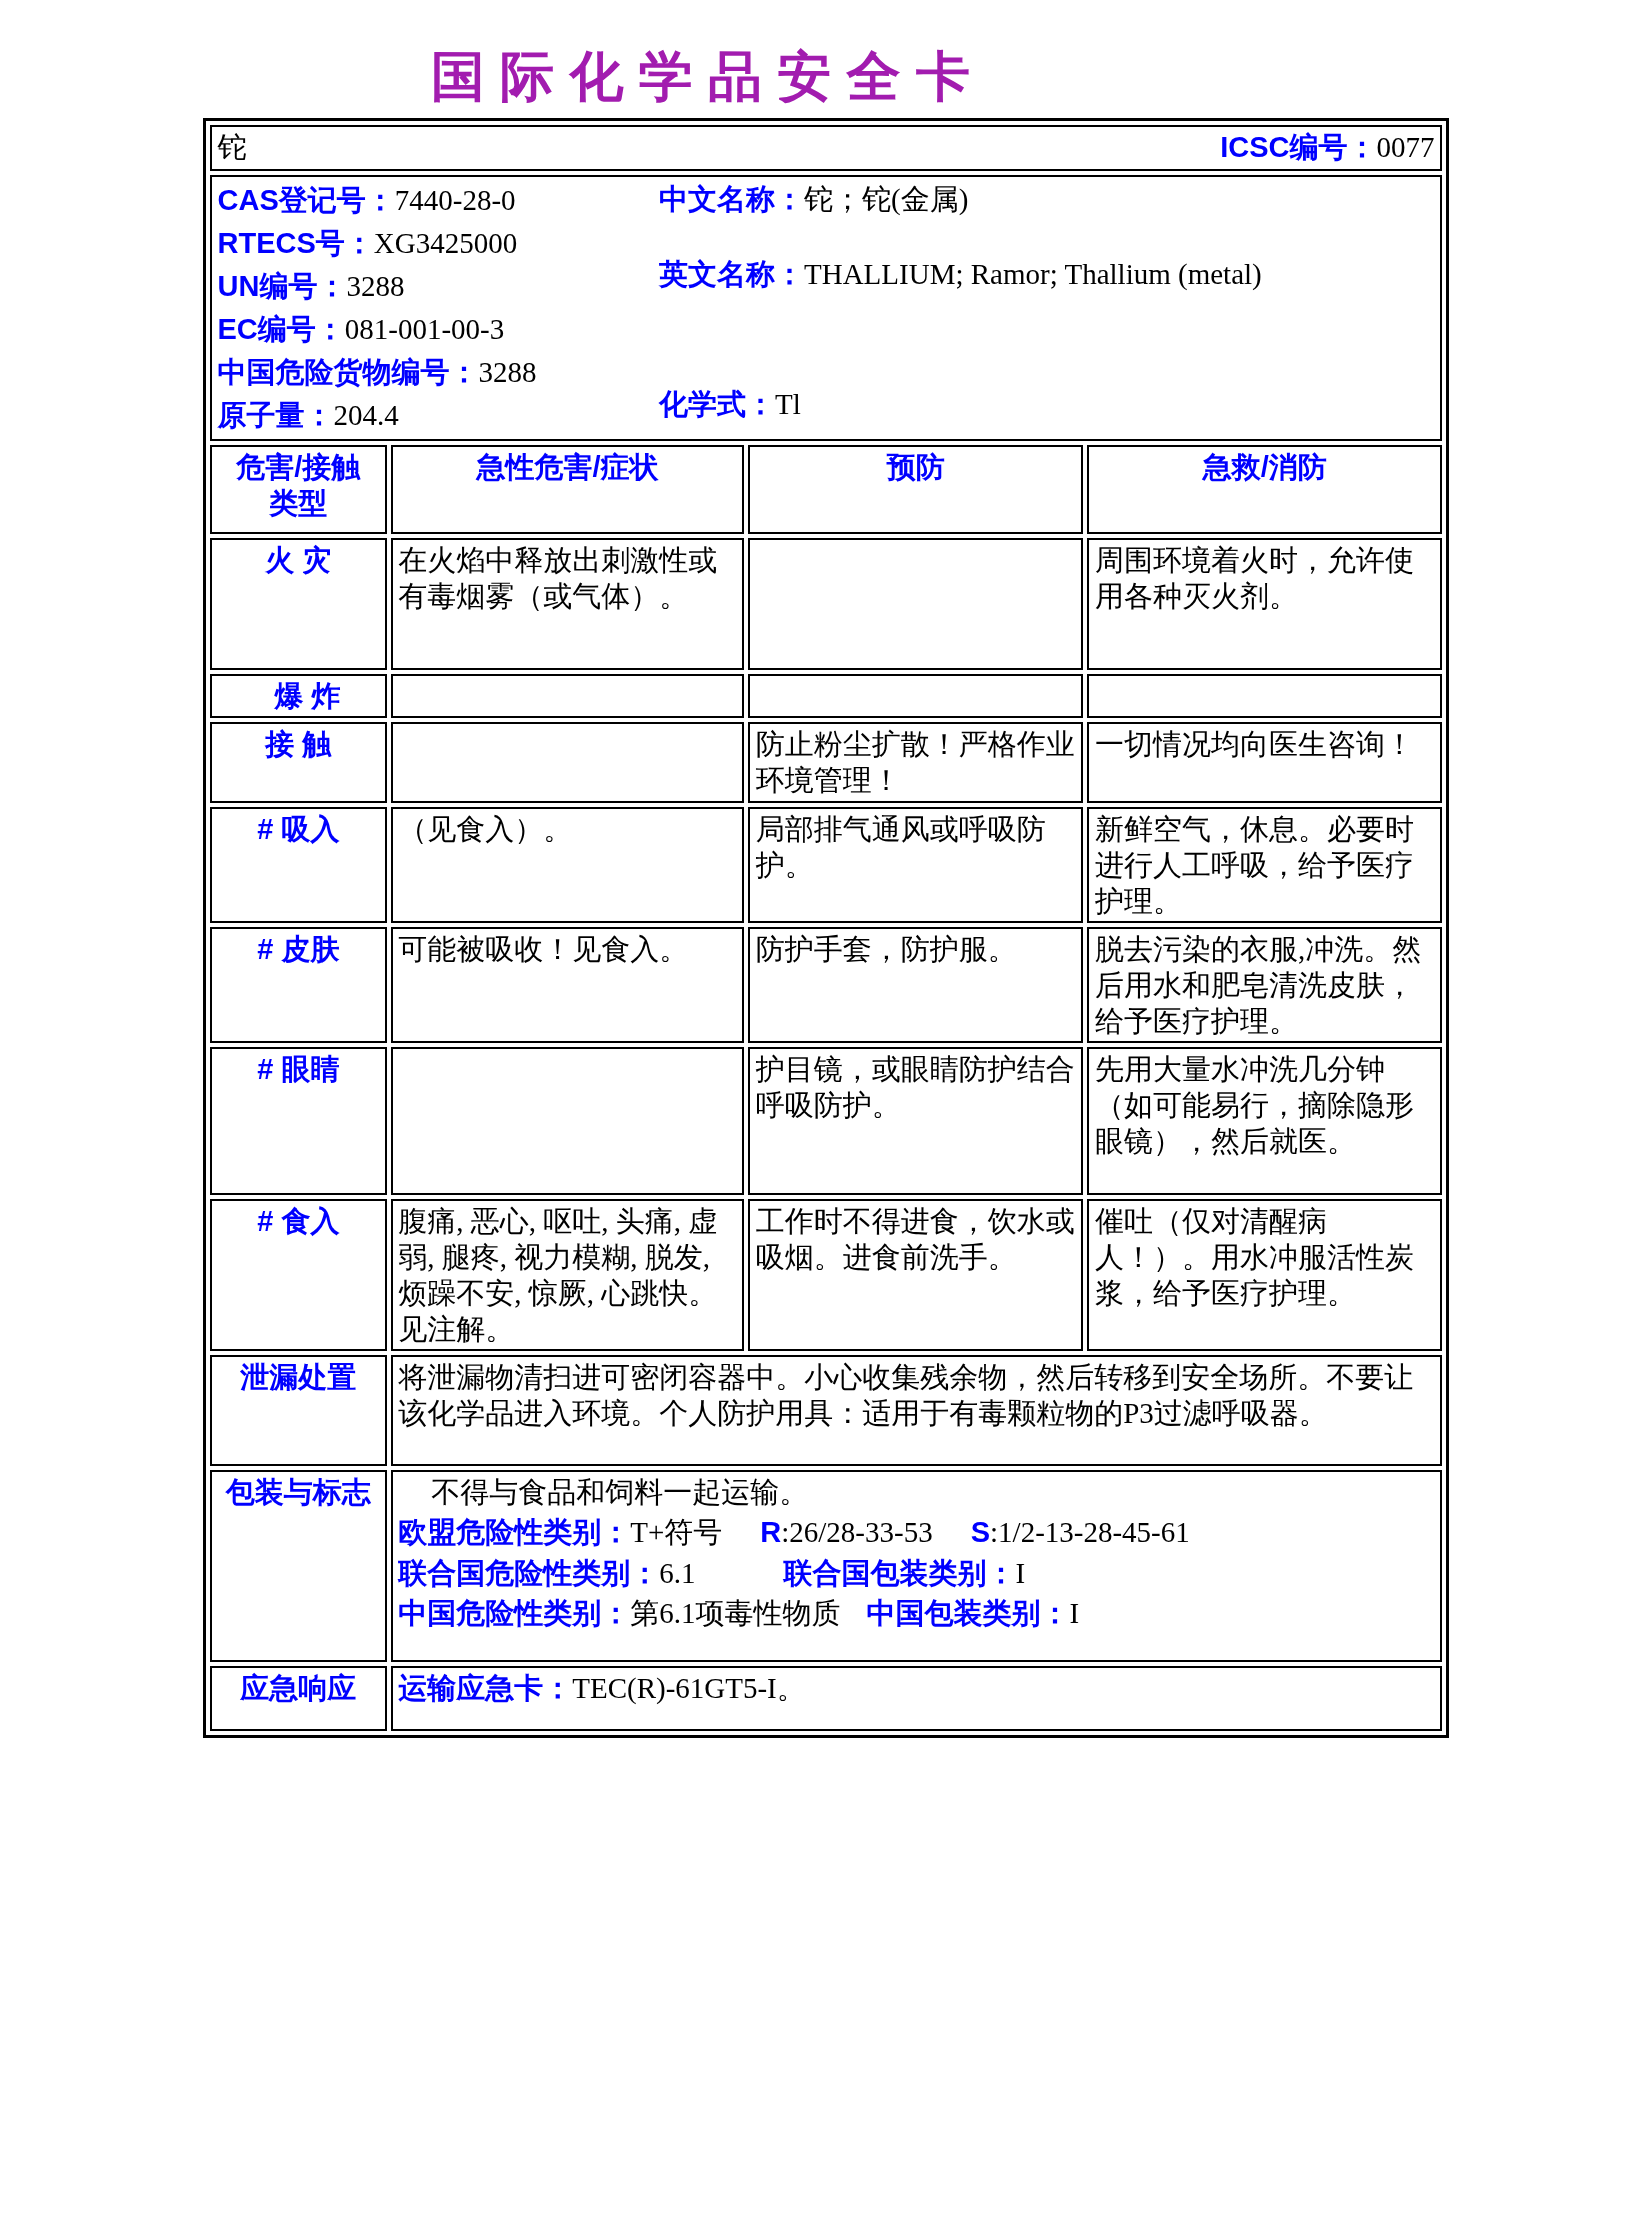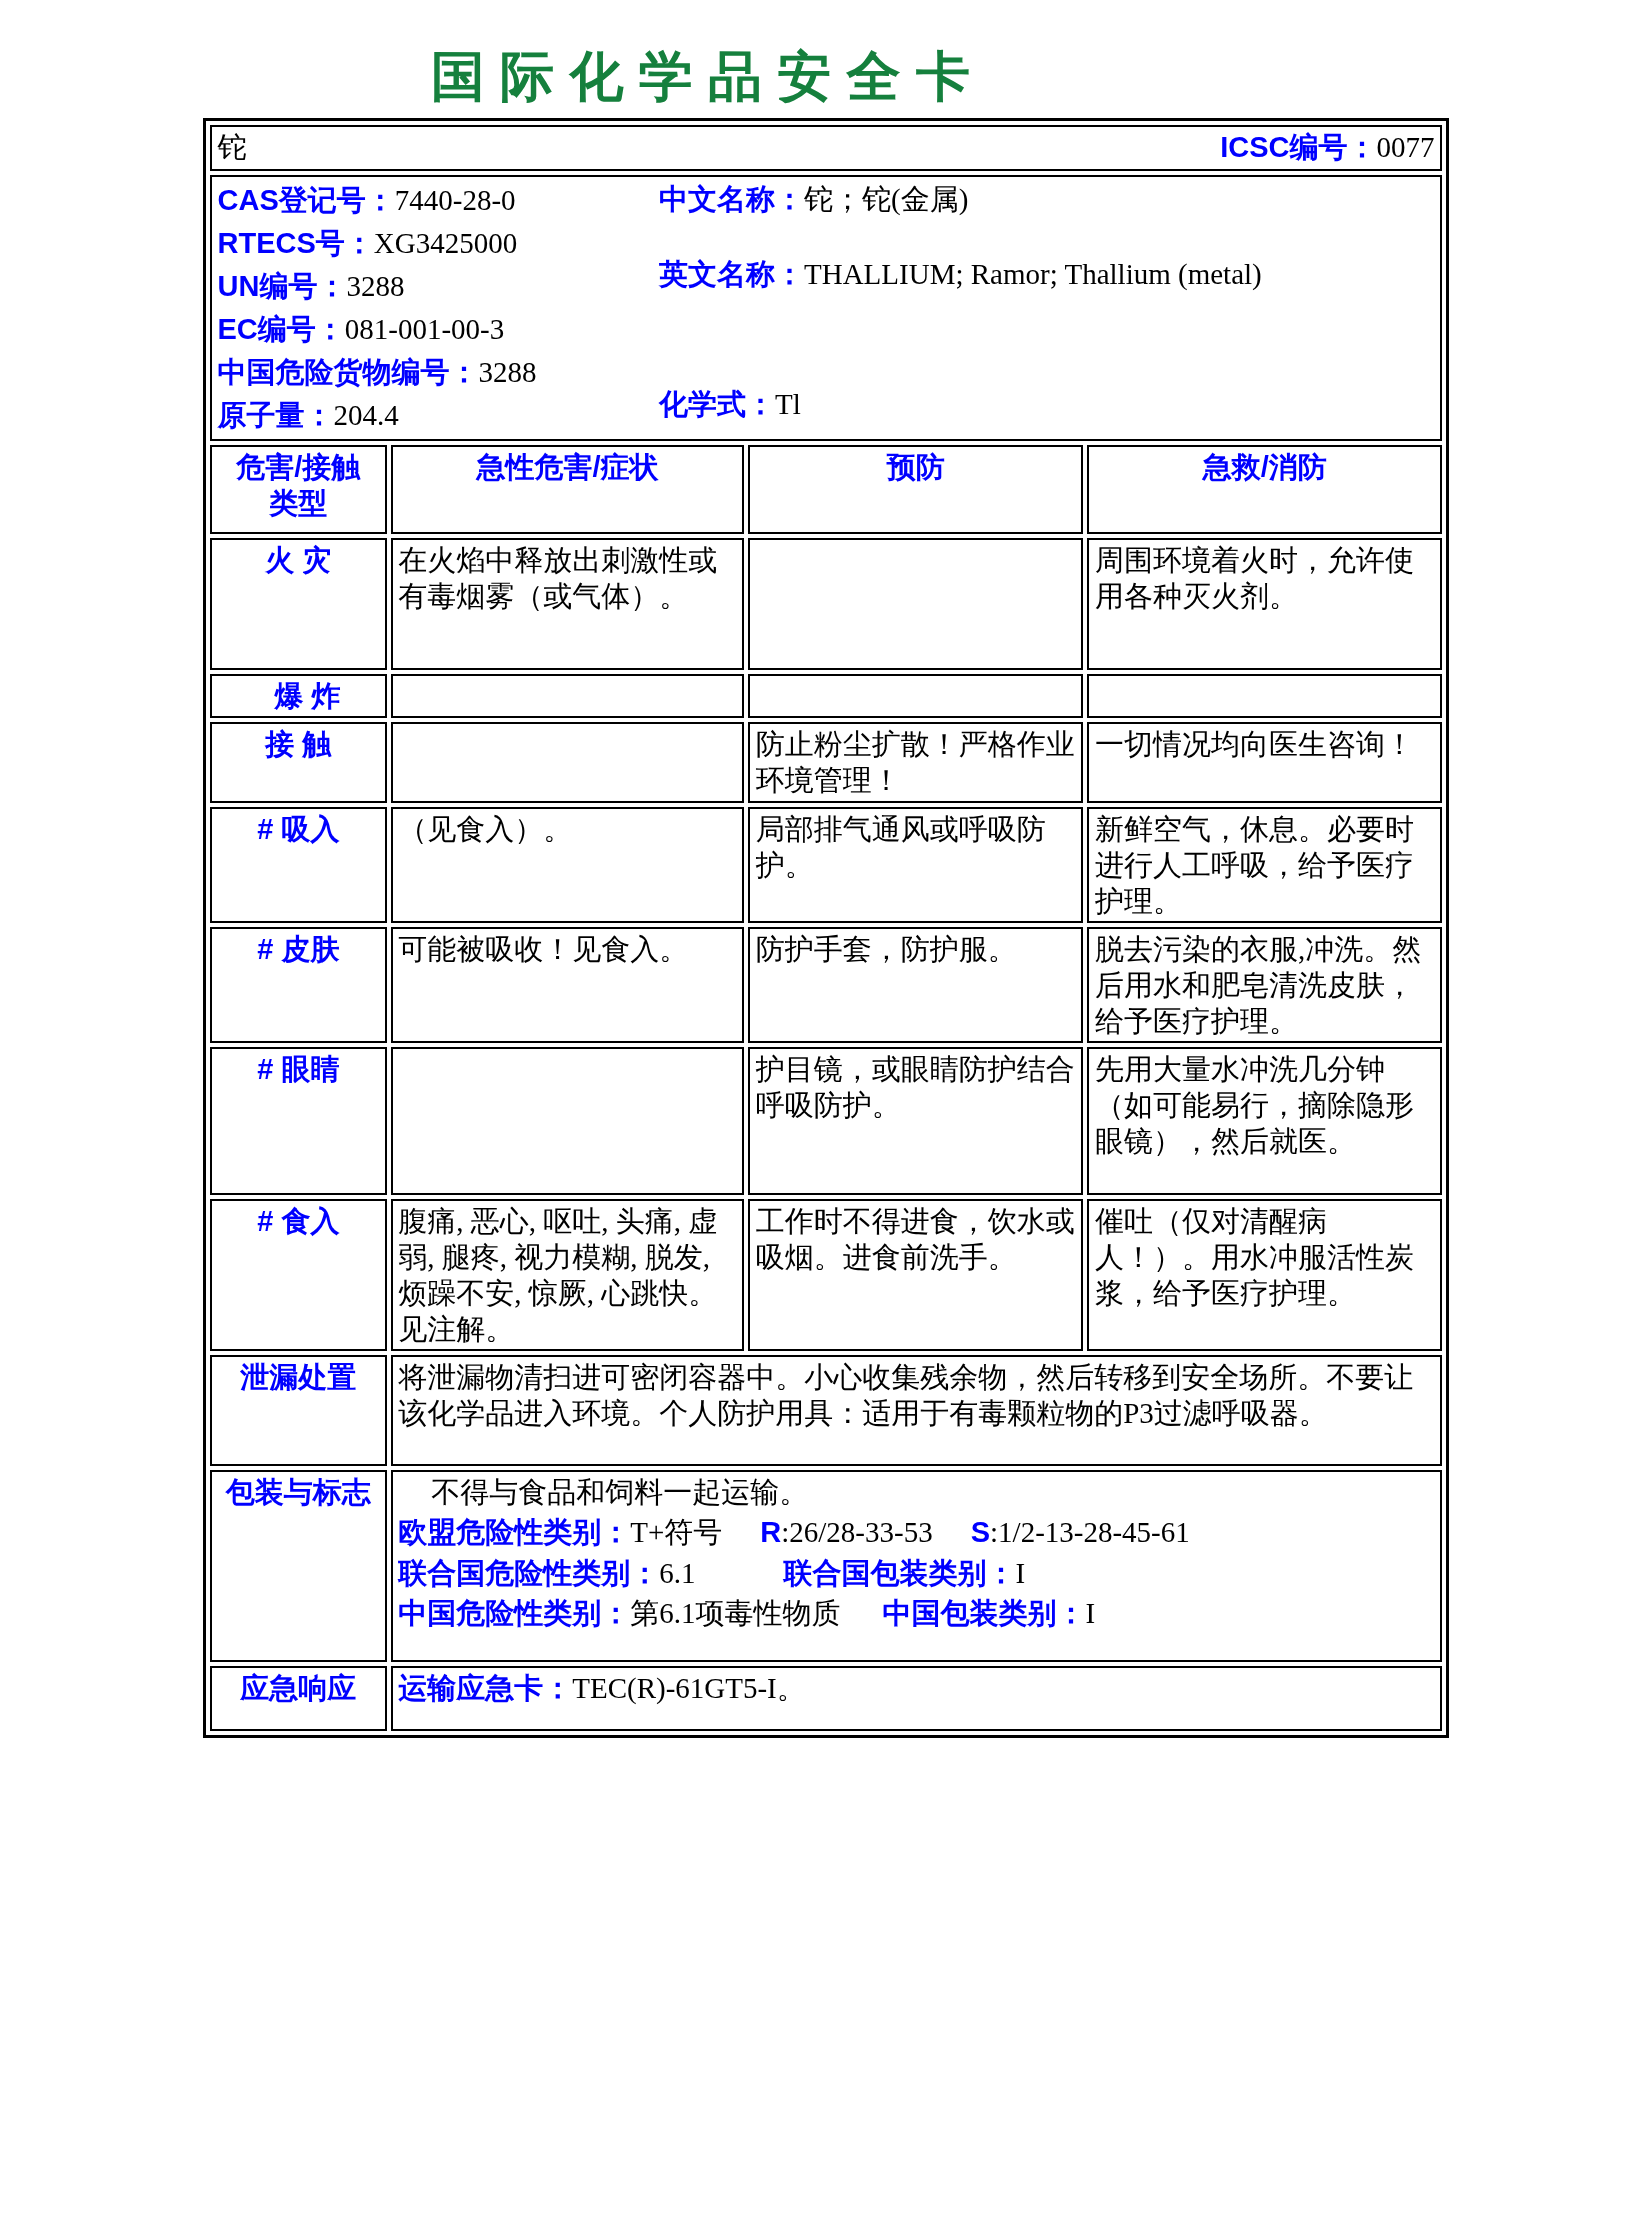--- a/index.html
+++ b/index.html
@@ -7,21 +7,21 @@
   body {
     width: 1646px; height: 2227px;
     position: relative;
     font-family: "Liberation Serif", serif;
     color: #000000;
   }
   .page-title {
     position: absolute;
     top: 49px; left: 0; width: 1416px;
     text-align: center;
-    color: #15803d;
+    color: #a21caf;
     font-family: "Liberation Sans", sans-serif;
     font-weight: bold;
     font-size: 54px;
     letter-spacing: 15.3px;
     line-height: 1.0;
     white-space: nowrap;
   }
   table.card {
     position: absolute;
     left: 203px; top: 118px;
@@ -83,21 +83,21 @@
   .ident-right { position: absolute; left: 447px; top: 0; width: 763px; }
   .ident-right .ident-abs { position: absolute; white-space: nowrap; }
   .ia-0 { top: 4.2px; }
   .ia-1 { top: 79px; }
   .ia-2 { top: 209px; }
 
   
   .pack-line { margin-bottom: 4.2px; white-space: nowrap; }
   .pack-indent { padding-left: 33px; }
   .gap-lg { margin-left: 88px; }
-  .gap-md { margin-left: 42px; font-family: Liberation Mono, monospace; }
+  .gap-md { margin-left: 26px; font-family: Liberation Mono, monospace; }
   .gap-sm { margin-left: 38px; }
 </style>
 </head>
 <body>
 
 <div class="page-title">国际化学品安全卡</div>
 
 <table class="card">
   <colgroup>
     <col style="width:176px">

